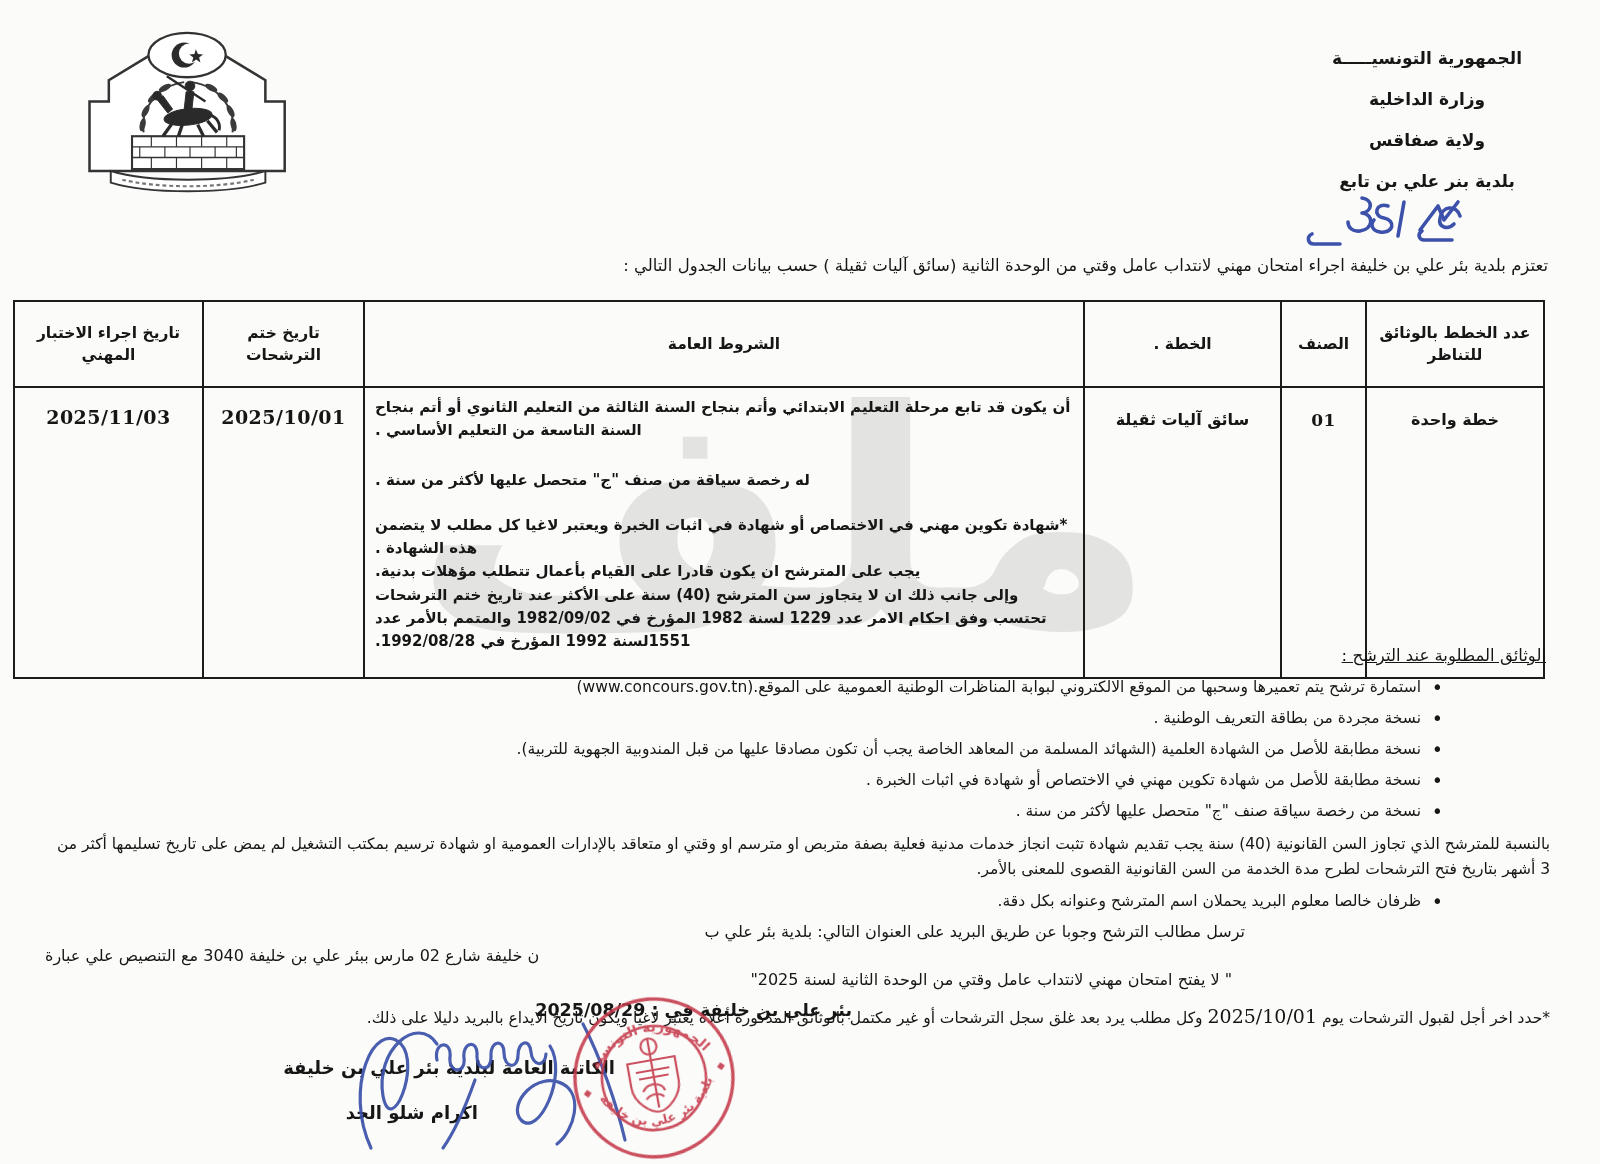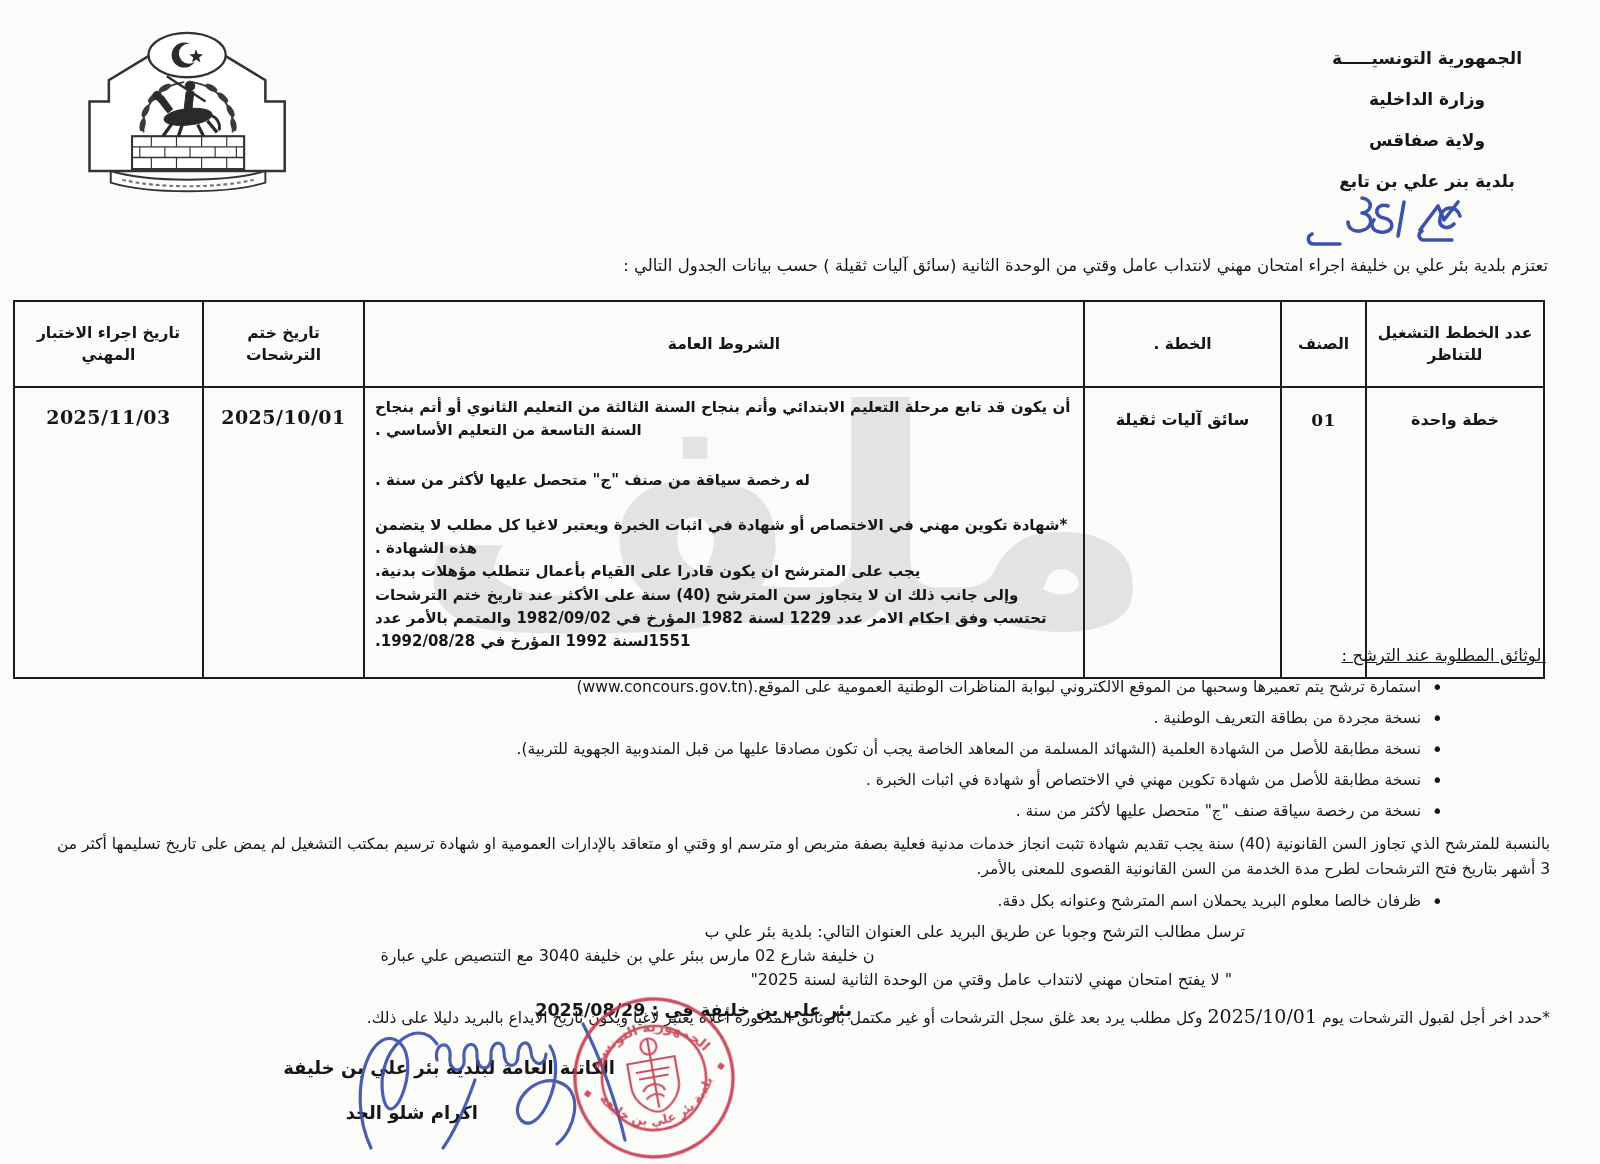--- a/index.html
+++ b/index.html
@@ -40,21 +40,21 @@
   td.cell-cond p.gap2{margin-top:22px;}
   
   .below{position:absolute;top:646px;right:50px;left:45px;text-align:right;font-weight:normal;}
   .docs-title{font-size:16.5px;text-decoration:underline;margin:0 4px 10px 0;}
   ul.docs{list-style:none;margin:0 105px 0 300px;padding:0;font-size:15.5px;line-height:1.55;}
   ul.docs li{position:relative;padding-right:24px;margin-bottom:7px;}
   ul.docs li::before{content:"•";position:absolute;right:2px;top:-2px;font-size:19px;}
   .overage{margin:9px 0 7px 0;font-size:15.5px;line-height:1.6;}
   .mailing{font-size:16px;line-height:1.5;}
   .mline1{padding-left:0;margin-left:0;text-align:right;margin-right:305px;}
-  .mline2{text-align:center;margin-right:340px;}
+  .mline2{text-align:left;margin-right:340px;}
   .mline3{text-align:right;margin-right:318px;}
   .deadline{margin-top:13px;font-size:15.5px;}
   .deadline .bigdate{font-size:19px;font-family:"DejaVu Serif",serif;direction:ltr;unicode-bidi:embed;}
   
   .dateline{position:absolute;top:1000px;right:748px;font-size:17.5px;font-weight:bold;white-space:nowrap;}
   .sg-title{position:absolute;top:1057px;right:985px;font-size:18px;font-weight:bold;white-space:nowrap;}
   .sg-name{position:absolute;top:1102px;right:1122px;font-size:18px;font-weight:bold;white-space:nowrap;}
   .signature{position:absolute;top:988px;left:325px;width:350px;height:168px;}
   .stamp{position:absolute;top:994px;left:570px;width:168px;height:168px;
     transform:rotate(-10deg);opacity:.88;filter:blur(.3px);}
@@ -164,21 +164,21 @@
     <colgroup>
       <col style="width:178px">
         <col style="width:85px">
         <col style="width:197px">
       <col style="width:720px">
         <col style="width:161px">
         <col style="width:189px">
     </colgroup>
     <thead>
       <tr>
-        <th>عدد الخطط التشغيل للتناظر</th>
+        <th>عدد الخطط بالوثائق للتناظر</th>
         <th>الصنف</th>
         <th>الخطة .</th>
         <th>الشروط العامة</th>
         <th>تاريخ ختم الترشحات</th>
         <th>تاريخ اجراء الاختبار المهني</th>
       </tr>
     </thead>
     <tbody>
       <tr>
         <td class="cell-center">خطة واحدة</td>

